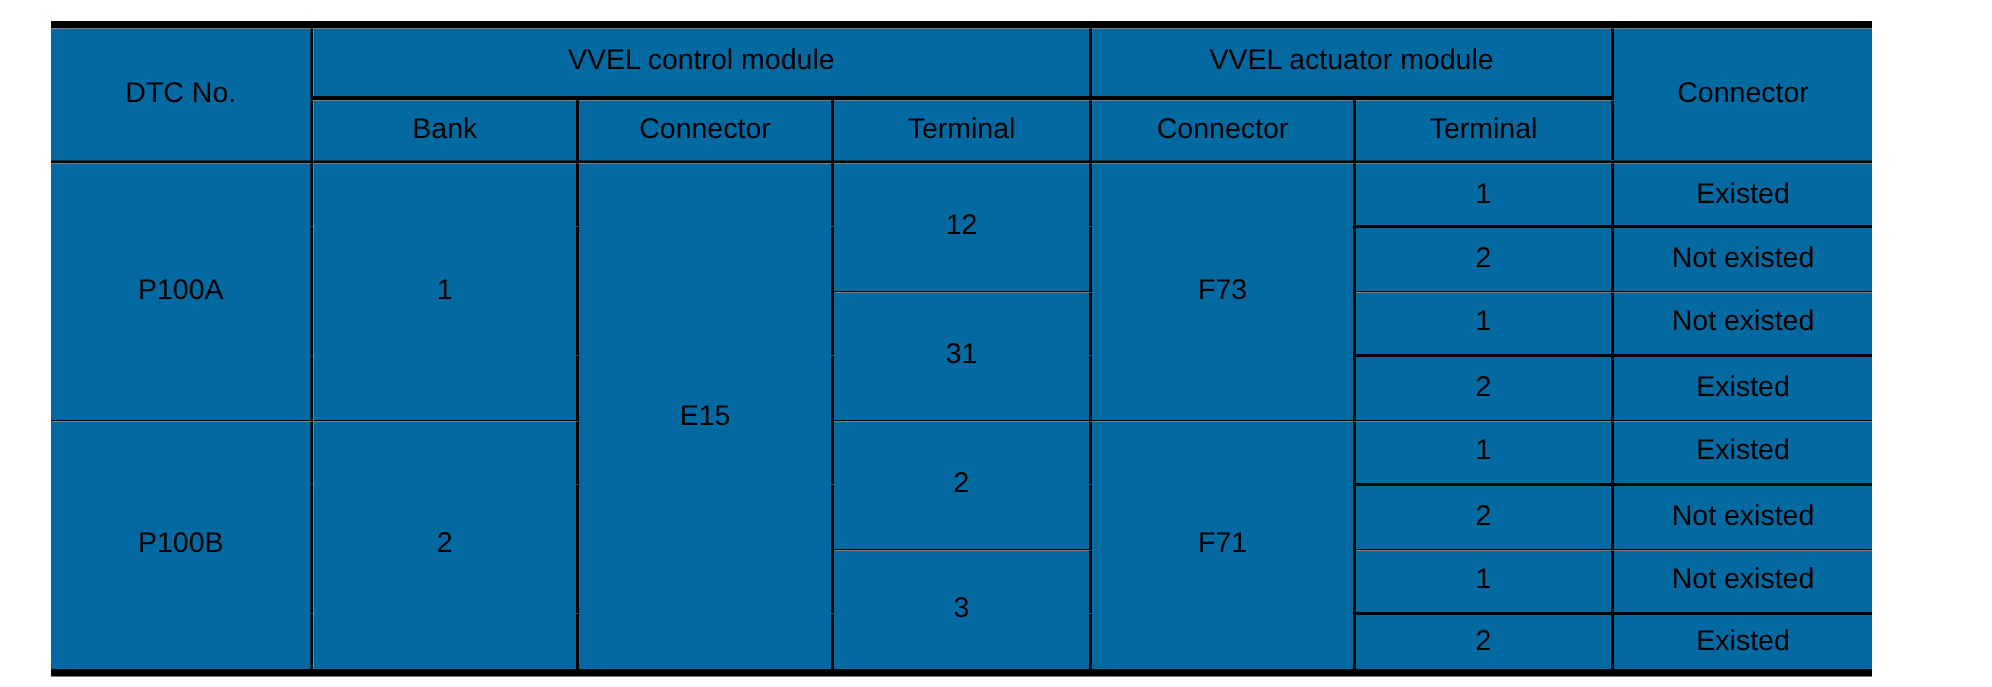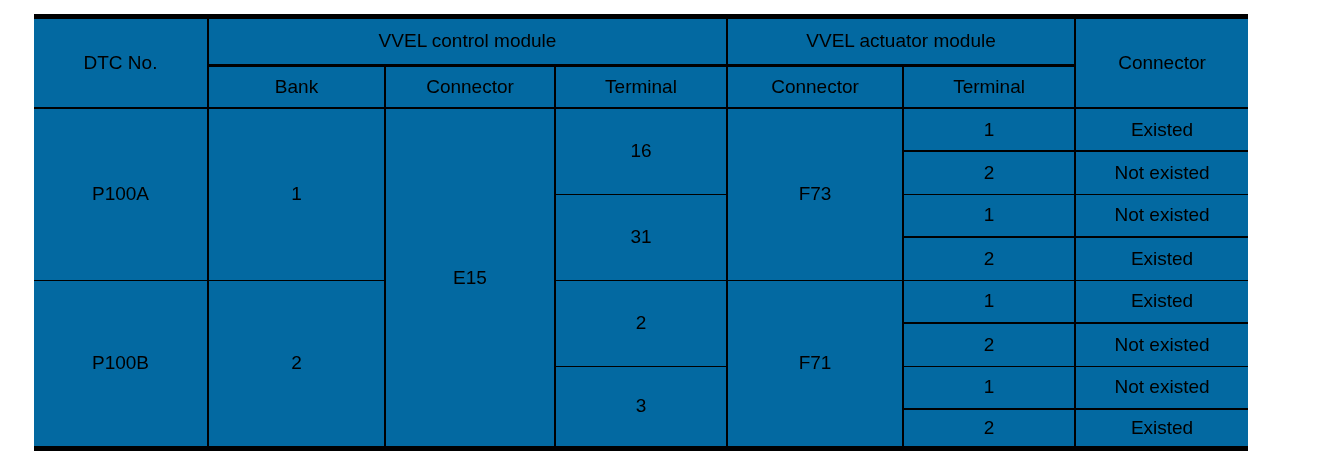--- a/index.html
+++ b/index.html
@@ -79,21 +79,21 @@
       <th class="br bb2">Connector</th>
       <th class="br bb2">Terminal</th>
       <th class="br bb2">Connector</th>
       <th class="br bb2">Terminal</th>
     </tr>
 
     <tr class="body">
       <td rowspan="4" class="br bb1">P100A</td>
       <td rowspan="4" class="br bb1">1</td>
       <td rowspan="8" class="br">E15</td>
-      <td rowspan="2" class="br bb1">16</td>
+      <td rowspan="2" class="br bb1">12</td>
       <td rowspan="4" class="br bb1">F73</td>
       <td class="br bb2">1</td>
       <td class="cont bb2">Existed</td>
     </tr>
     <tr class="body">
       <td class="br bb1">2</td>
       <td class="cont bb1">Not existed</td>
     </tr>
     <tr class="body">
       <td rowspan="2" class="br bb1">31</td>

